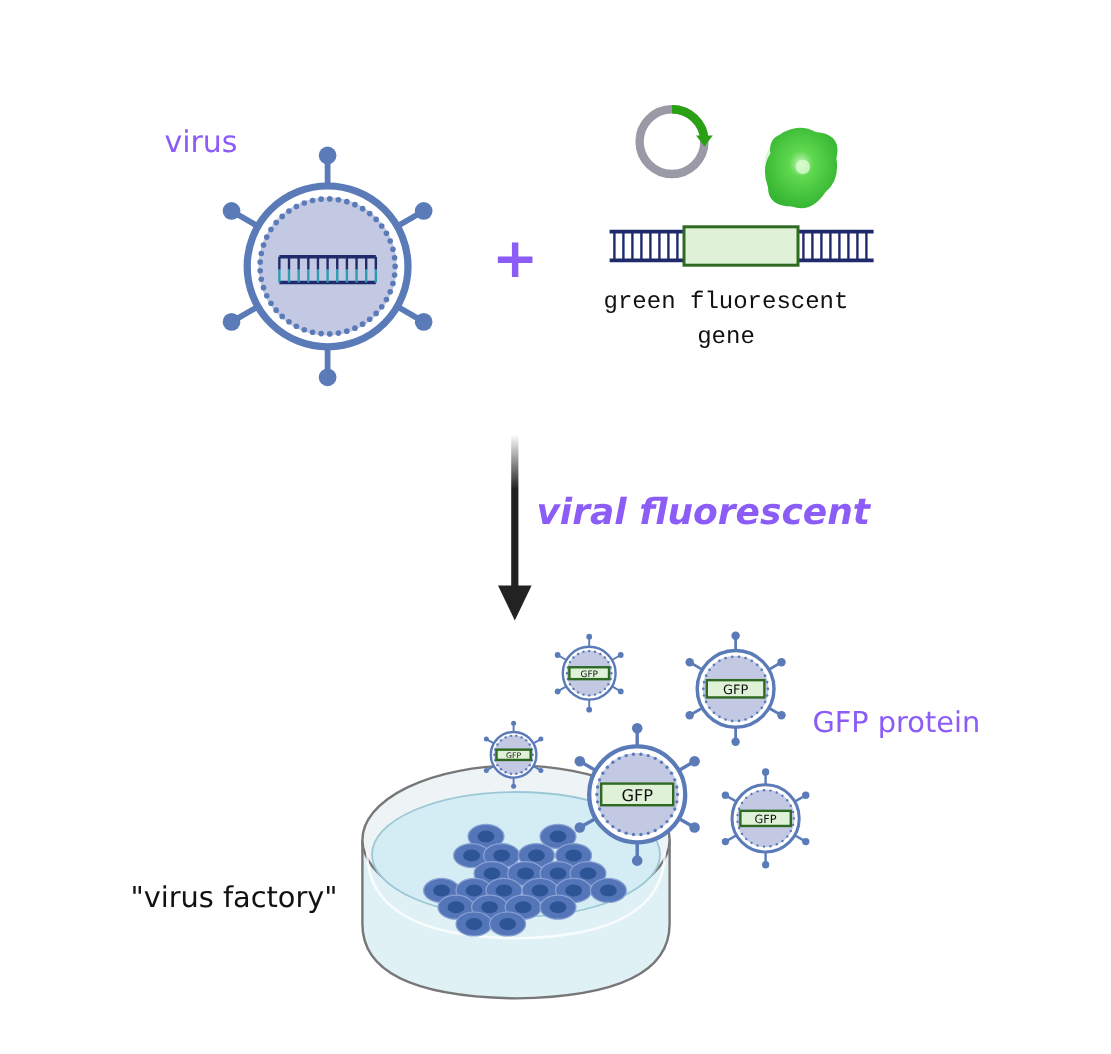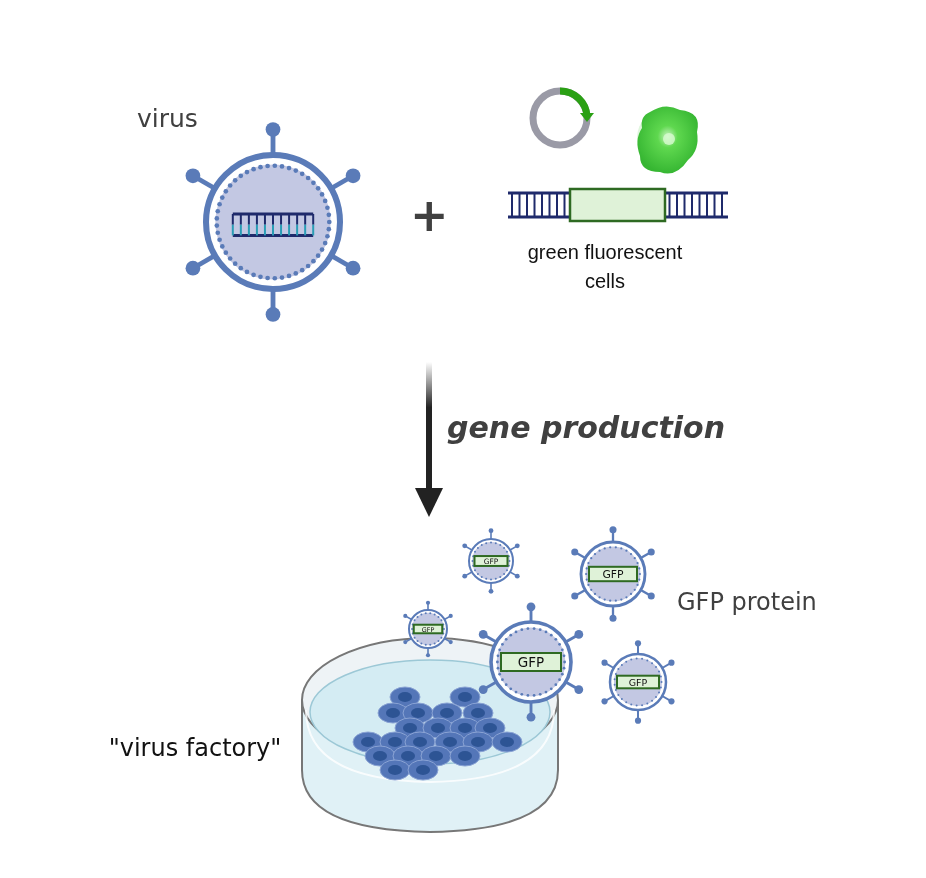--- a/index.html
+++ b/index.html
@@ -1,18 +1,18 @@
 <!DOCTYPE html>
 <html><head>
 <meta charset="utf-8">
 <style>
   html, body { margin:0; padding:0; background:#ffffff; }
   body { width:926px; height:878px; position:relative; overflow:hidden;
          font-family:"Liberation Sans", sans-serif; color:#111; }
-  .lbl { position:absolute; font-family:"DejaVu Sans", sans-serif; color:#404040; text-align:center; white-space:nowrap; }
+  .lbl { position:absolute; font-family:"DejaVu Sans", sans-serif; color:#8b5cf6; text-align:center; white-space:nowrap; }
   svg { position:absolute; left:0; top:0; }
 </style>
 </head>
 <body>
 
 <svg width="926" height="878" viewBox="0 0 926 878">
   <defs>
     <linearGradient id="arrowGrad" x1="0" y1="0" x2="0" y2="1">
       <stop offset="0" stop-color="#ffffff"></stop>
       <stop offset="0.35" stop-color="#222"></stop>
@@ -481,21 +481,21 @@
         <circle cx="659.0182397004066" cy="671.4442432816851" r="1" fill="#5a7bb8"></circle>
         <circle cx="660.8860153560374" cy="676.5759147201378" r="1" fill="#5a7bb8"></circle>
         <rect x="617" y="675.7" width="42" height="12.6" fill="#dff2d8" stroke="#2e6a22" stroke-width="2"></rect>
         <text x="638" y="685.78" text-anchor="middle" font-size="9.45" font-family="DejaVu Sans, sans-serif" fill="#111">GFP</text>
       </g>
     </g>
 </svg>
 
 <div class="lbl" style="left:137px;top:104px;font-size:25px;">virus</div>
 <div class="lbl" style="left:410px;top:192px;font-size:46px;font-weight:bold;line-height:46px;">+</div>
-<div style="position:absolute;left:495px;top:238px;width:220px;text-align:center;font-family:Liberation Sans, sans-serif;font-size:20px;line-height:29px;">
+<div style="position:absolute;left:495px;top:238px;width:220px;text-align:center;font-family:Liberation Mono, monospace;font-size:20px;line-height:29px;">
   <div>green fluorescent</div>
-  <div>cells</div>
+  <div>gene</div>
 </div>
-<div class="lbl" style="left:447px;top:410px;font-size:30px;font-weight:bold;font-style:italic;">gene production</div>
+<div class="lbl" style="left:447px;top:410px;font-size:30px;font-weight:bold;font-style:italic;">viral fluorescent</div>
 <div class="lbl" style="left:677px;top:588px;font-size:24px;">GFP protein</div>
 <div style="position:absolute;left:90px;top:732px;width:210px;text-align:center;font-family:'DejaVu Sans',sans-serif;font-size:24px;line-height:32px;">
   <div>"virus factory"</div>
 </div>
 
 </body></html>

